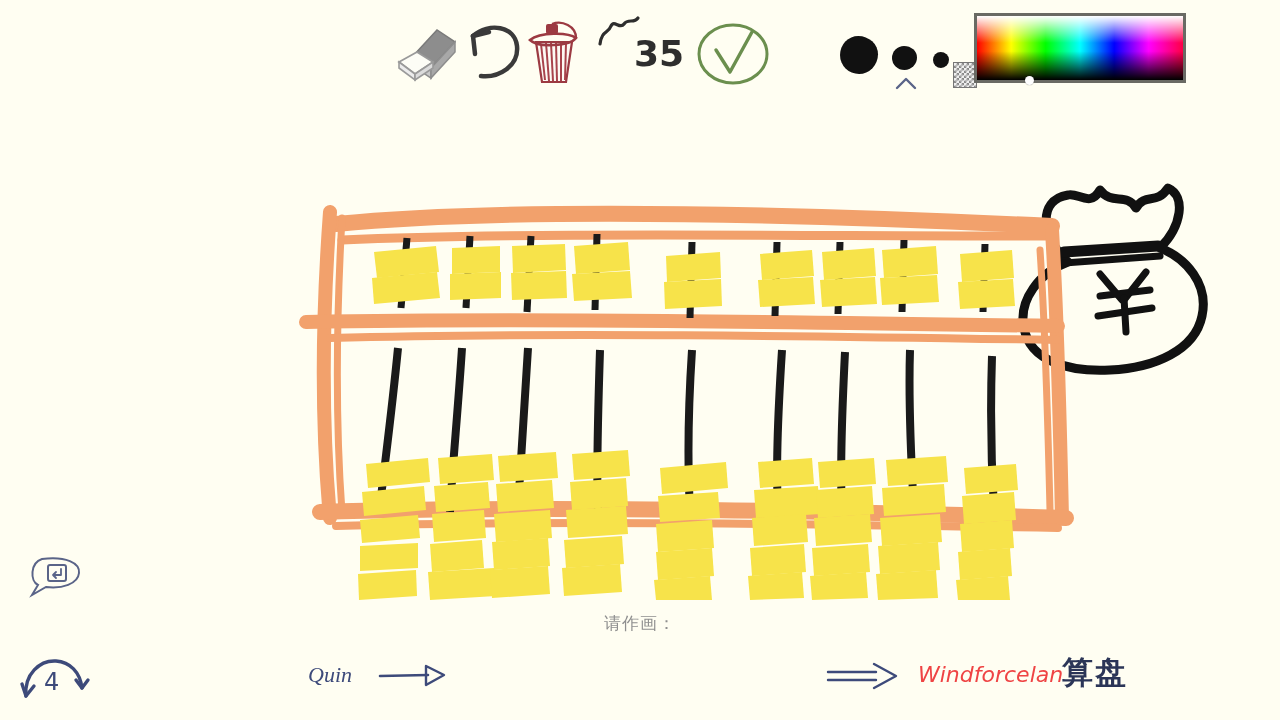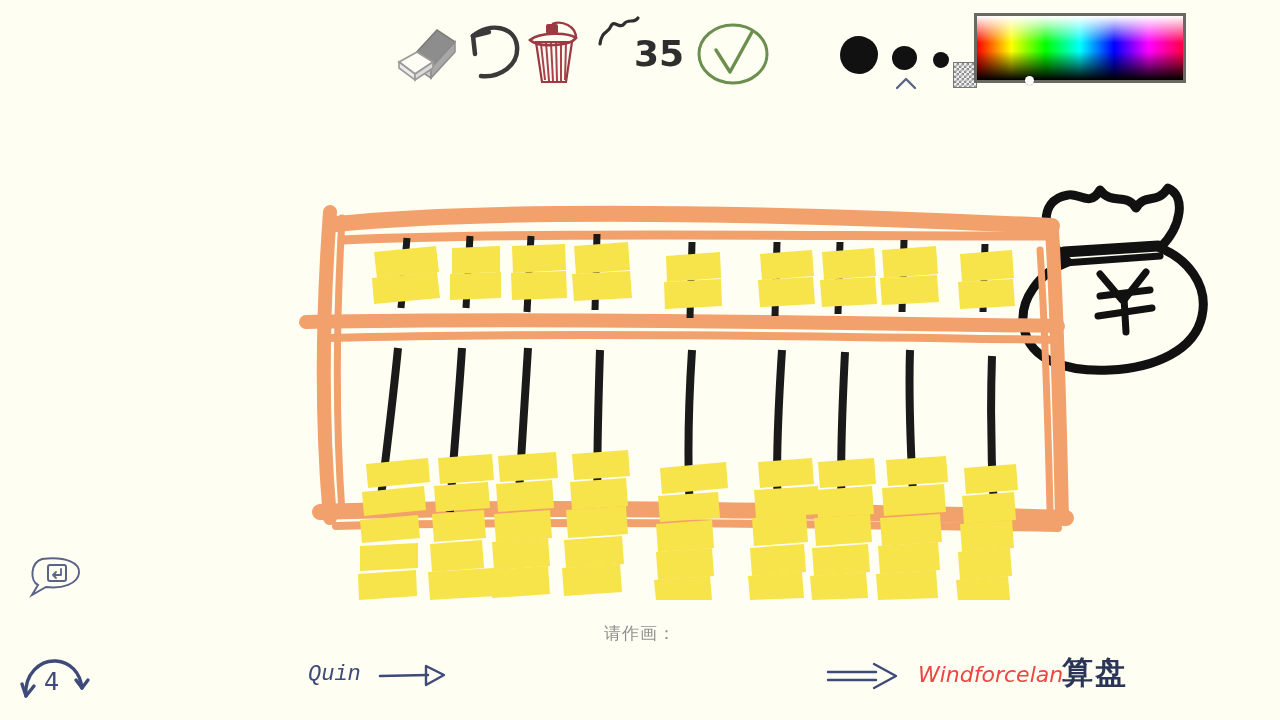--- a/index.html
+++ b/index.html
@@ -68,27 +68,27 @@
   #drawing { position:absolute; left:0; top:0; }
 
   
   #bottom-bar { position:absolute; left:0; top:600px; width:1280px; height:120px; }
 
   #chat-bubble-icon { position:absolute; left:26px; top:-45px; width:58px; height:44px; cursor:pointer; }
   #round-counter { position:absolute; left:16px; top:50px; width:78px; height:58px; }
 
   #prev-player {
     position:absolute; left:308px; top:62px;
-    font-family:Liberation Mono, monospace;
+    font-family:Liberation Serif, serif;
     font-size:22px; font-style:italic; color:#3d4a7a; white-space:nowrap;
   }
   #prev-arrow { position:absolute; left:378px; top:62px; width:74px; height:26px; }
 
   #prompt-label {
-    position:absolute; left:0; top:22px; width:1280px; text-align:center;
+    position:absolute; left:0; top:12px; width:1280px; text-align:center;
     font-family:"DejaVu Sans", sans-serif;
     font-size:17px; color:#8f8f8f; letter-spacing:1px;
   }
   #prompt-word {
     position:absolute; left:0; top:52px; width:1128px; text-align:right;
     font-family:"DejaVu Sans", sans-serif;
     font-size:31px; font-weight:bold; color:#2b3557; letter-spacing:2px;
   }
 
   #next-arrow { position:absolute; left:826px; top:62px; width:76px; height:28px; }

